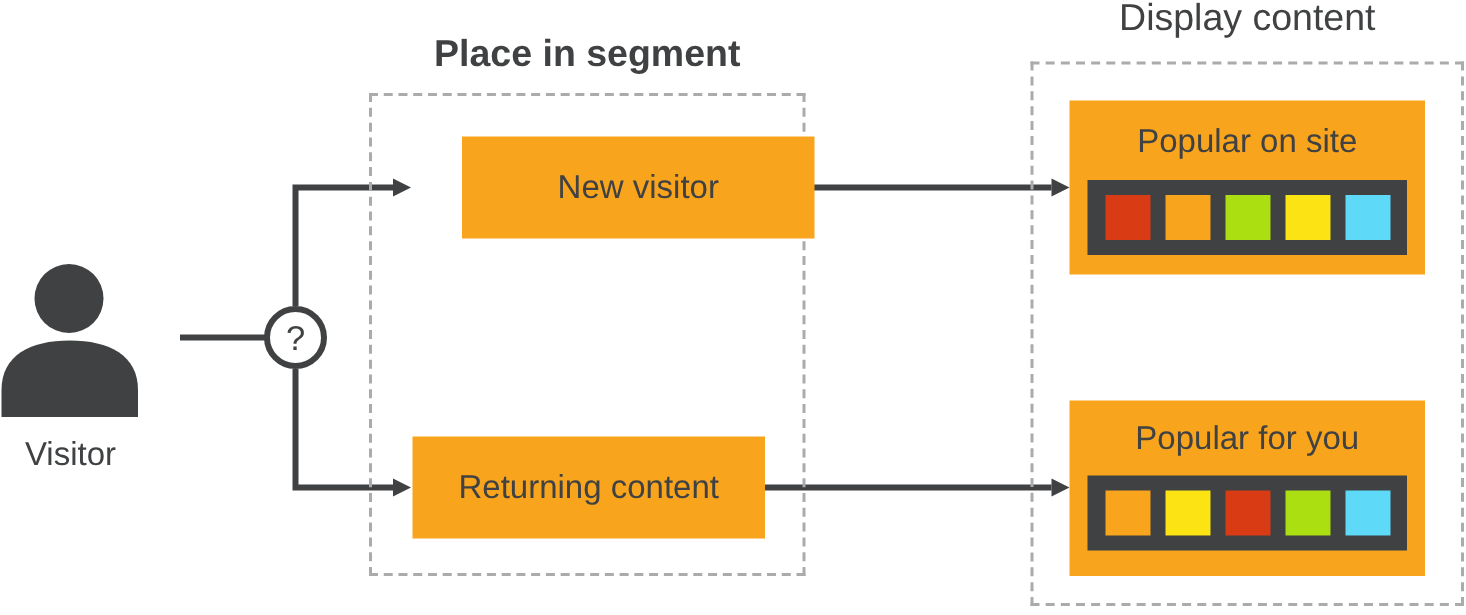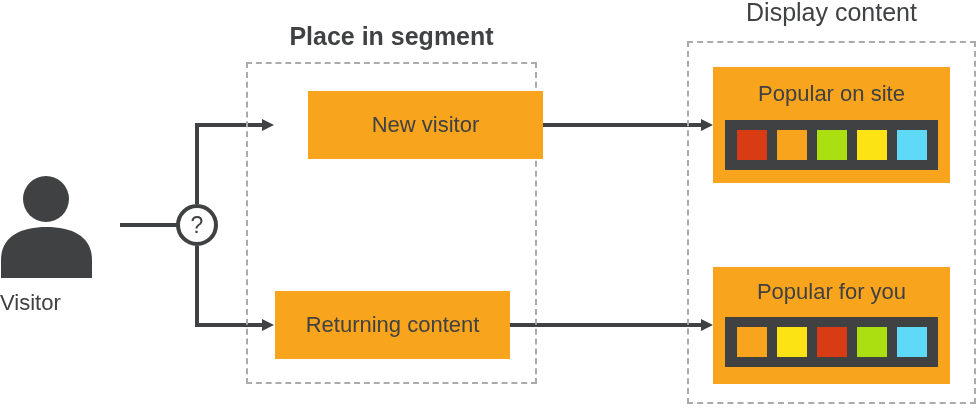--- a/index.html
+++ b/index.html
@@ -68,21 +68,21 @@
     align-items: center;
     justify-content: center;
     gap: 10px;
   }
   .sq { width: 30px; height: 30px; }
   .visitor-label {
     position: absolute;
     left: 0;
     top: 290px;
     width: 94px;
-    text-align: left;
+    text-align: center;
     font-size: 22px;
     color: var(--dark, #3F4142);
   }
 </style>
 </head>
 <body>
 
 <div class="canvas">
 
   <svg class="overlay" width="977" height="410" viewBox="0 0 977 410">

